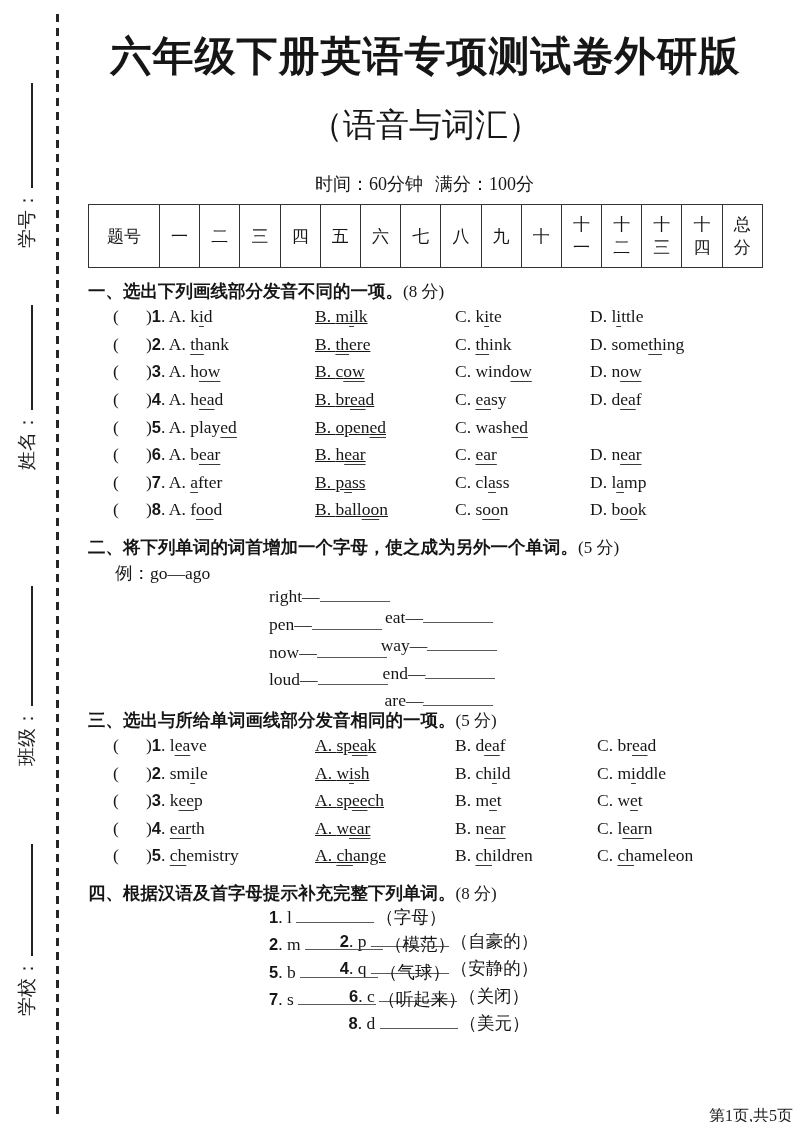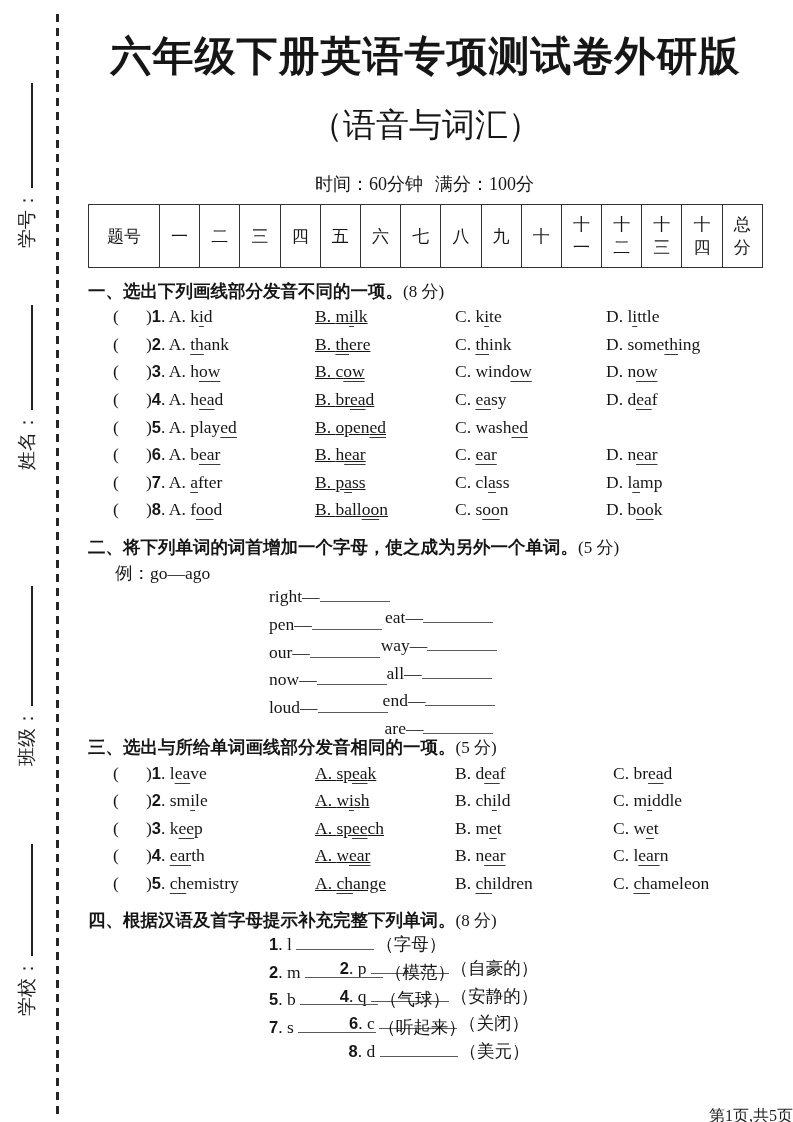--- a/index.html
+++ b/index.html
@@ -32,21 +32,21 @@
   .score-table td { border:1.5px solid #333; text-align:center; font-size:17px; height:28px; padding:8px; overflow:hidden; }
   .score-table td.corner { width:54px; }
   .score-table tr.score-row td { height:25px; }
   .sec-heading {
     margin-top:12px; line-height:23px; font-size:17.5px; font-weight:700;
     font-family:"Liberation Sans","DejaVu Sans",sans-serif;
   }
   .sec-heading .pts { font-family:"Liberation Serif","DejaVu Serif",serif; font-weight:400; font-size:17px; }
   .qrow { display:flex; align-items:center; height:27.6px; padding-left:25px; font-size:17.5px; }
   .po { width:33px; }
-  .ga { width:169px; } .gb { width:140px;text-decoration:underline; } .gc { width:135px; } .gd { flex:1;margin-left:16px; }
+  .ga { width:169px; } .gb { width:140px;text-decoration:underline; } .gc { width:135px; } .gd { flex:1; }
   .sec3 .gc { width:142px; }
   .qnum { font-family:"Liberation Sans","DejaVu Sans",sans-serif; font-weight:700; font-size:16.5px; }
   u { text-decoration:underline; text-decoration-thickness:1.3px; text-underline-offset:4px; text-decoration-color:#3a3a3a; }
   .example { display:flex; align-items:center; height:27.6px; padding-left:27px; font-size:17.5px; }
   .trow { display:flex; align-items:center; height:27.6px; padding-left:27px; font-size:17.5px;flex-direction:column; }
   .tleft { width:340px; }
   .blank  { display:inline-block; width:70px; height:0.85em; border-bottom:1.4px solid #5a5a5a; }
   .fblank { display:inline-block; width:78px; height:0.85em; border-bottom:1.4px solid #5a5a5a; margin-right:2px; }
   .footer { position:absolute; left:0; top:1106px; width:793px; text-align:right; font-size:16px; color:#1c1c1c; }
 </style>
@@ -159,24 +159,20 @@
         <div class="example">例：go—ago</div>
         <div class="trow">
           <span class="tleft">right—<span class="blank"></span></span>
           <span>eat—<span class="blank"></span></span>
         </div>
         <div class="trow">
           <span class="tleft">pen—<span class="blank"></span></span>
           <span>way—<span class="blank"></span></span>
         </div>
         <div class="trow">
-          <span class="tleft">our—<span class="blank"></span></span>
-          <span>all—<span class="blank"></span></span>
-        </div>
-        <div class="trow">
           <span class="tleft">now—<span class="blank"></span></span>
           <span>end—<span class="blank"></span></span>
         </div>
         <div class="trow">
           <span class="tleft">loud—<span class="blank"></span></span>
           <span>are—<span class="blank"></span></span>
         </div>
         <div class="sec-heading sec3h"><span>三、选出与所给单词画线部分发音相同的一项。</span><span class="pts">(5 分)</span></div>
         <div class="qrow sec3">
           <span class="po">(</span>

